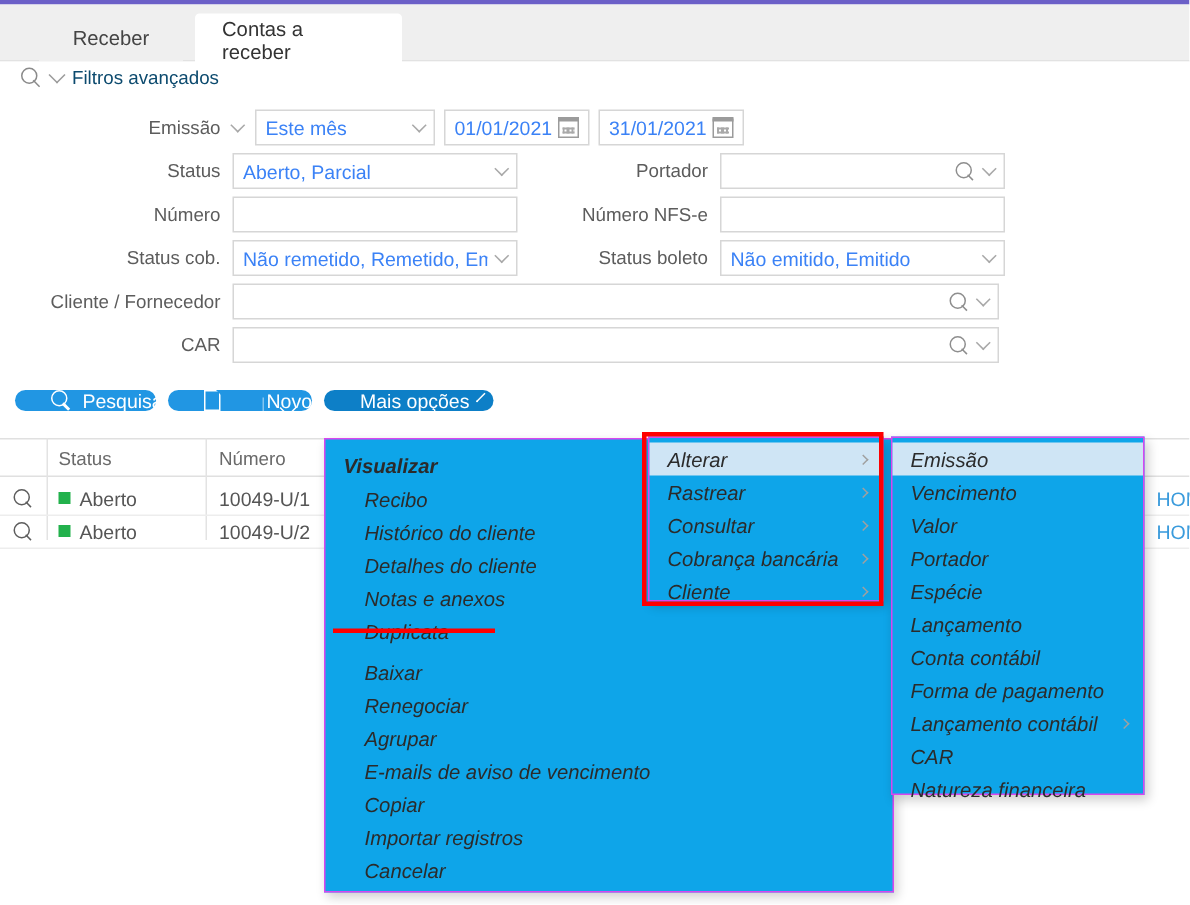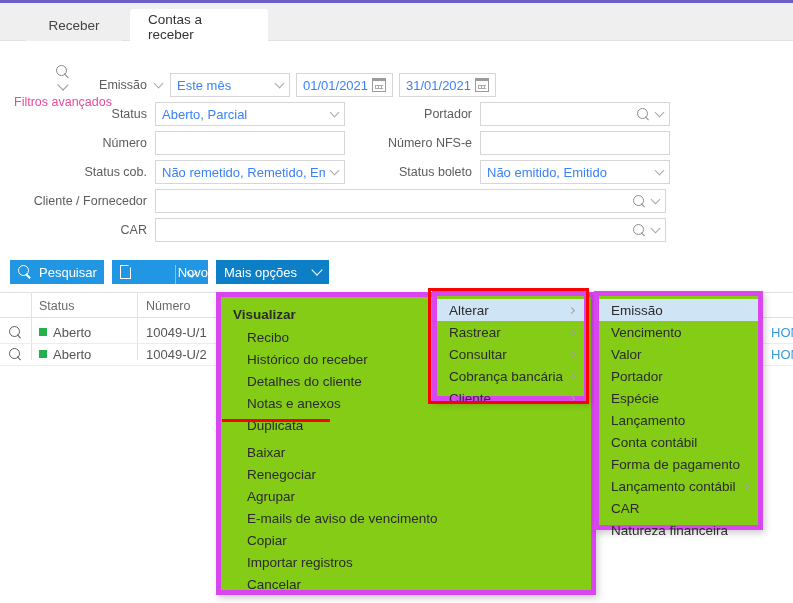--- a/index.html
+++ b/index.html
@@ -36,23 +36,23 @@
   .tab.active {
     left: 130px; width: 138px; background: #ffffff;
     border-top-left-radius: 3px; border-top-right-radius: 3px;
     height: 35px; top: 6px; color: #333;
   }
 
   
   .filters { position: absolute; left: 0; top: 41px; width: 793px; height: 215px; background: #fff; }
 
   .adv-row {
-    position: absolute; left: 14px; top: 24px;
+    position: absolute; left: 14px; top: 4px;
     display: flex; align-items: center; gap: 6px;
-    color: #ec4899; font-size: 12.5px; cursor: pointer; flex-direction: column;
+    color: #0c4a6e; font-size: 12.5px; cursor: pointer;
   }
   .icon-search-sm { width: 14px; height: 14px; display:inline-block; position: relative; }
   .icon-search-sm::before {
     content:""; position:absolute; left:0; top:0; width:9px; height:9px;
     border:1.4px solid #8a8a8a; border-radius:50%;
   }
   .icon-search-sm::after {
     content:""; position:absolute; left:8px; top:8px; width:6px; height:1.4px;
     background:#8a8a8a; transform: rotate(45deg); transform-origin: left center;
   }
@@ -96,23 +96,23 @@
     background: repeating-linear-gradient(to right,#9b9b9b 0 1.5px,transparent 1.5px 3px),
                 repeating-linear-gradient(to bottom,#9b9b9b 0 1.5px,transparent 1.5px 3px);
     background-size: 100% 1.5px, 1.5px 100%;
     opacity:.85;
   }
   .dot-caret { display:inline-block; width:7px;height:7px;border-right:1.3px solid #a8a8a8;border-bottom:1.3px solid #a8a8a8;transform:rotate(45deg);margin-top:-4px; }
 
   
   .toolbar { position: absolute; left: 0; top: 260px; height: 30px; width: 793px; }
   .btn {
-    position: absolute; top: 0; height: 24px; color: #fff;
-    display: flex; align-items: center; gap: 7px; padding: 0 8px;
-    font-size: 13px; cursor: pointer; white-space: nowrap;
+    position: absolute; top: 0; height: 14px; color: #fff;
+    display: flex; align-items: center; gap: 7px; padding: 0 24px;
+    font-size: 13px; cursor: pointer; white-space: nowrap; border-radius: 12px;
   }
   .btn-primary { background: #2196e3; }
   .btn-dark { background: #0d7fc7; }
   .btn .wcaret { width:8px;height:8px;border-right:1.6px solid #fff;border-bottom:1.6px solid #fff;transform:rotate(45deg);margin-top:-4px; }
   .icon-search-w { width:14px;height:14px;position:relative;flex:none; }
   .icon-search-w::before{content:"";position:absolute;left:0;top:0;width:9px;height:9px;border:1.6px solid #fff;border-radius:50%;}
   .icon-search-w::after{content:"";position:absolute;left:8px;top:8px;width:6px;height:1.6px;background:#fff;transform:rotate(45deg);transform-origin:left center;}
   .icon-doc-w { width:11px;height:14px;border:1.5px solid #fff;flex:none;position:relative;border-top-right-radius:0; }
   .icon-doc-w::after{content:"";position:absolute;right:-1.5px;top:-1.5px;border-left:4px solid transparent;border-top:4px solid #2196e3;}
   .btn-sep { position:absolute; top:5px; width:1px; height:20px; background: rgba(255,255,255,.45); }
@@ -130,24 +130,25 @@
   .grow .cell { position:absolute; top:0; height:20px; display:flex; align-items:center; padding-left:8px; white-space:nowrap; }
   .row-mag { width:13px;height:13px;position:relative; }
   .row-mag::before{content:"";position:absolute;left:0;top:0;width:9px;height:9px;border:1.4px solid #5d5d5d;border-radius:50%;}
   .row-mag::after{content:"";position:absolute;left:8px;top:8px;width:5px;height:1.4px;background:#5d5d5d;transform:rotate(45deg);transform-origin:left center;}
   .sq { width:8px;height:8px;background:#22b14c;display:inline-block;margin-right:6px;flex:none; }
   .link { color:#3a9bdc; }
   .rowline { position:absolute; left:0; width:793px; height:1px; background:#ededed; }
 
   
   .menu {
-    position: absolute; background: #84cc16;
-    border: 5px solid #d946ef;
+    position: absolute; background: #0ea5e9;
+    border: 1px solid #d946ef;
     box-shadow: 2px 3px 7px rgba(0,0,0,.20);
     z-index: 50;
+    font-style: italic;
   }
   .menu-item {
     height: 22px; display: flex; align-items: center;
     font-size: 13.5px; color: #2b2b2b; cursor: pointer; white-space: nowrap;
     position: relative;
   }
   .menu-group {
     height: 24px; display:flex; align-items:center;
     font-size: 13.5px; font-weight: bold; color:#2b2b2b; padding-left: 12px;
   }
@@ -337,21 +338,21 @@
     </div>
     <div class="rowline" style="top:73px;"></div>
   </div>
 
   <div class="menu" style="left:216px; top:292px; width:380px; height:303px; padding-top:5px;">
     <div class="menu-group">Visualizar</div>
     <div class="menu-item lvl1">
         <span>Recibo</span>
       </div>
     <div class="menu-item lvl1">
-        <span>Histórico do receber</span>
+        <span>Histórico do cliente</span>
       </div>
     <div class="menu-item lvl1">
         <span>Detalhes do cliente</span>
       </div>
     <div class="menu-item lvl1">
         <span>Notas e anexos</span>
       </div>
     <div class="menu-item lvl1">
         <span>Duplicata</span>
       </div>

